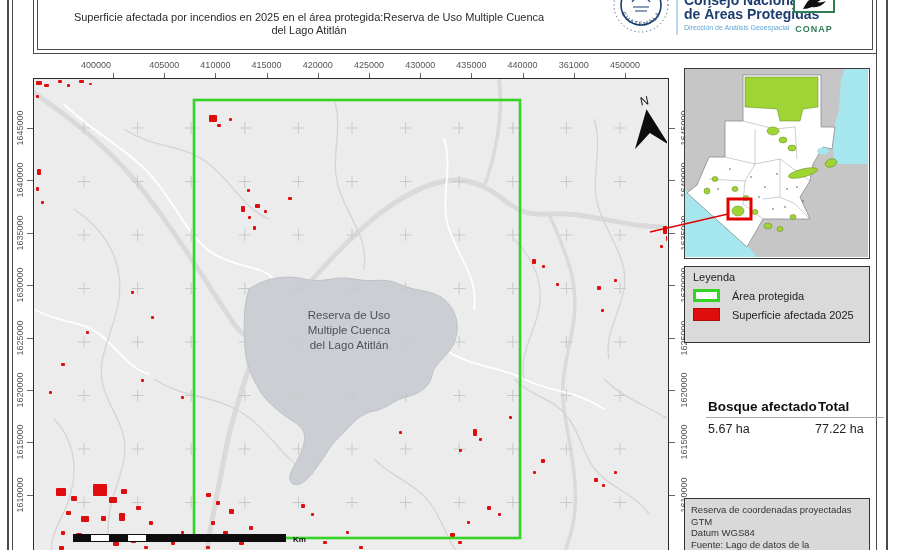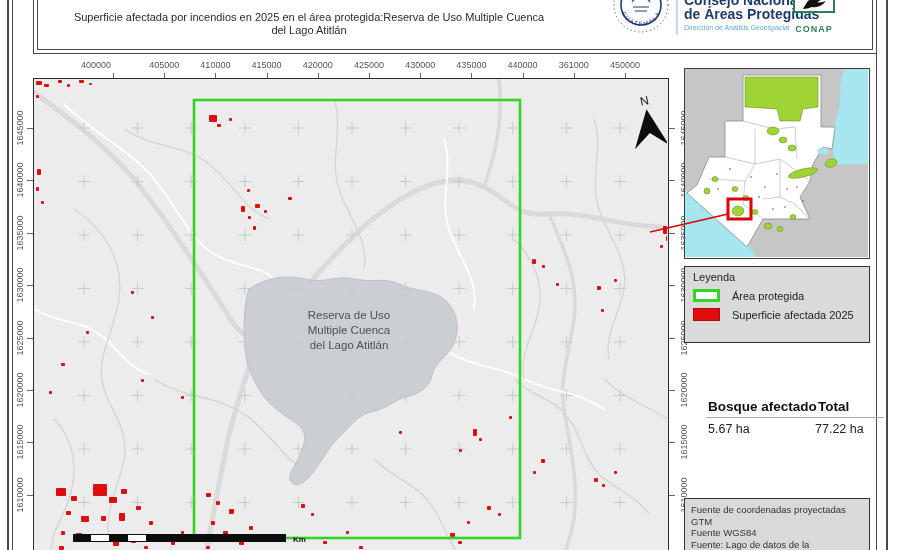--- a/index.html
+++ b/index.html
@@ -566,17 +566,17 @@
 
 <div class="abs" id="stats-block">
   <span class="stats-header" style="left:4px;">Bosque afectado</span>
   <span class="stats-header" style="left:114px;">Total</span>
   <div id="stats-rule"></div>
   <span class="stats-value" style="left:4px;">5.67 ha</span>
   <span class="stats-value" style="left:111px;">77.22 ha</span>
 </div>
 
 <div class="abs" id="source-box">
-    <div class="source-line">Fuente de coordenadas proyectadas</div>
+    <div class="source-line">Reserva de coordenadas proyectadas</div>
     <div class="source-line">GTM</div>
-    <div class="source-line">Fuente WGS84</div>
+    <div class="source-line">Datum WGS84</div>
     <div class="source-line">Fuente: Lago de datos de la</div>
   </div>
 
 </body></html>

